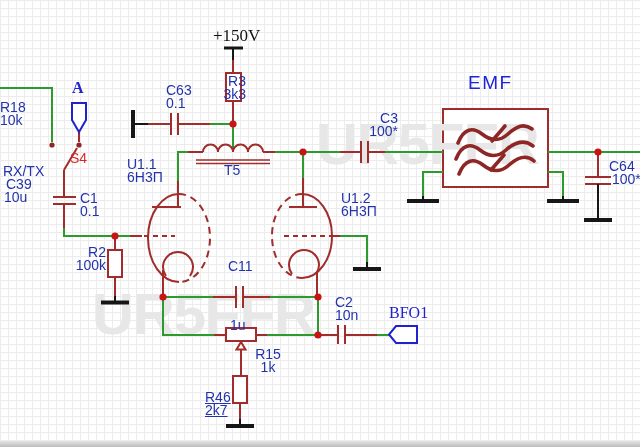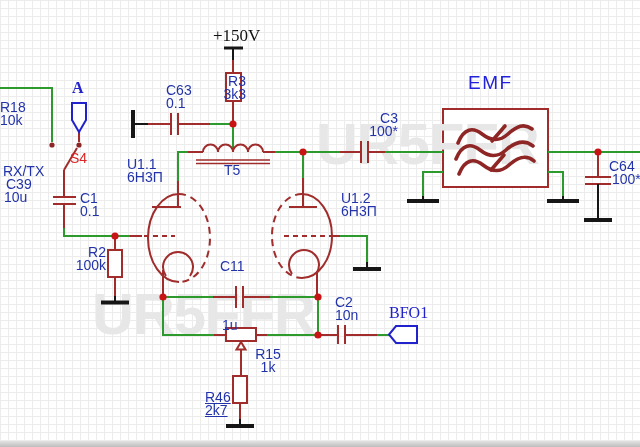--- a/index.html
+++ b/index.html
@@ -269,21 +269,21 @@
     <div>100*</div>
   </div>
 
   <div class="emfl" style="left:468px;top:73px;">EMF</div>
 
   <div class="lbl" style="left:609px;top:160px;">
     <div>C64</div>
     <div style="padding-left:3px;">100*</div>
   </div>
 
-  <div class="lbl" style="left:220px;top:260px;">
+  <div class="lbl" style="left:228px;top:260px;">
     <div>C11</div>
     <div style="padding-left:2px;margin-top:46px;">1u</div>
   </div>
 
   <div class="lbl" style="left:335px;top:296px;">
     <div>C2</div>
     <div>10n</div>
   </div>
 
   <div class="ser blue" style="left:389px;top:305px;font-size:16px;text-align:right;">BFO1</div>

